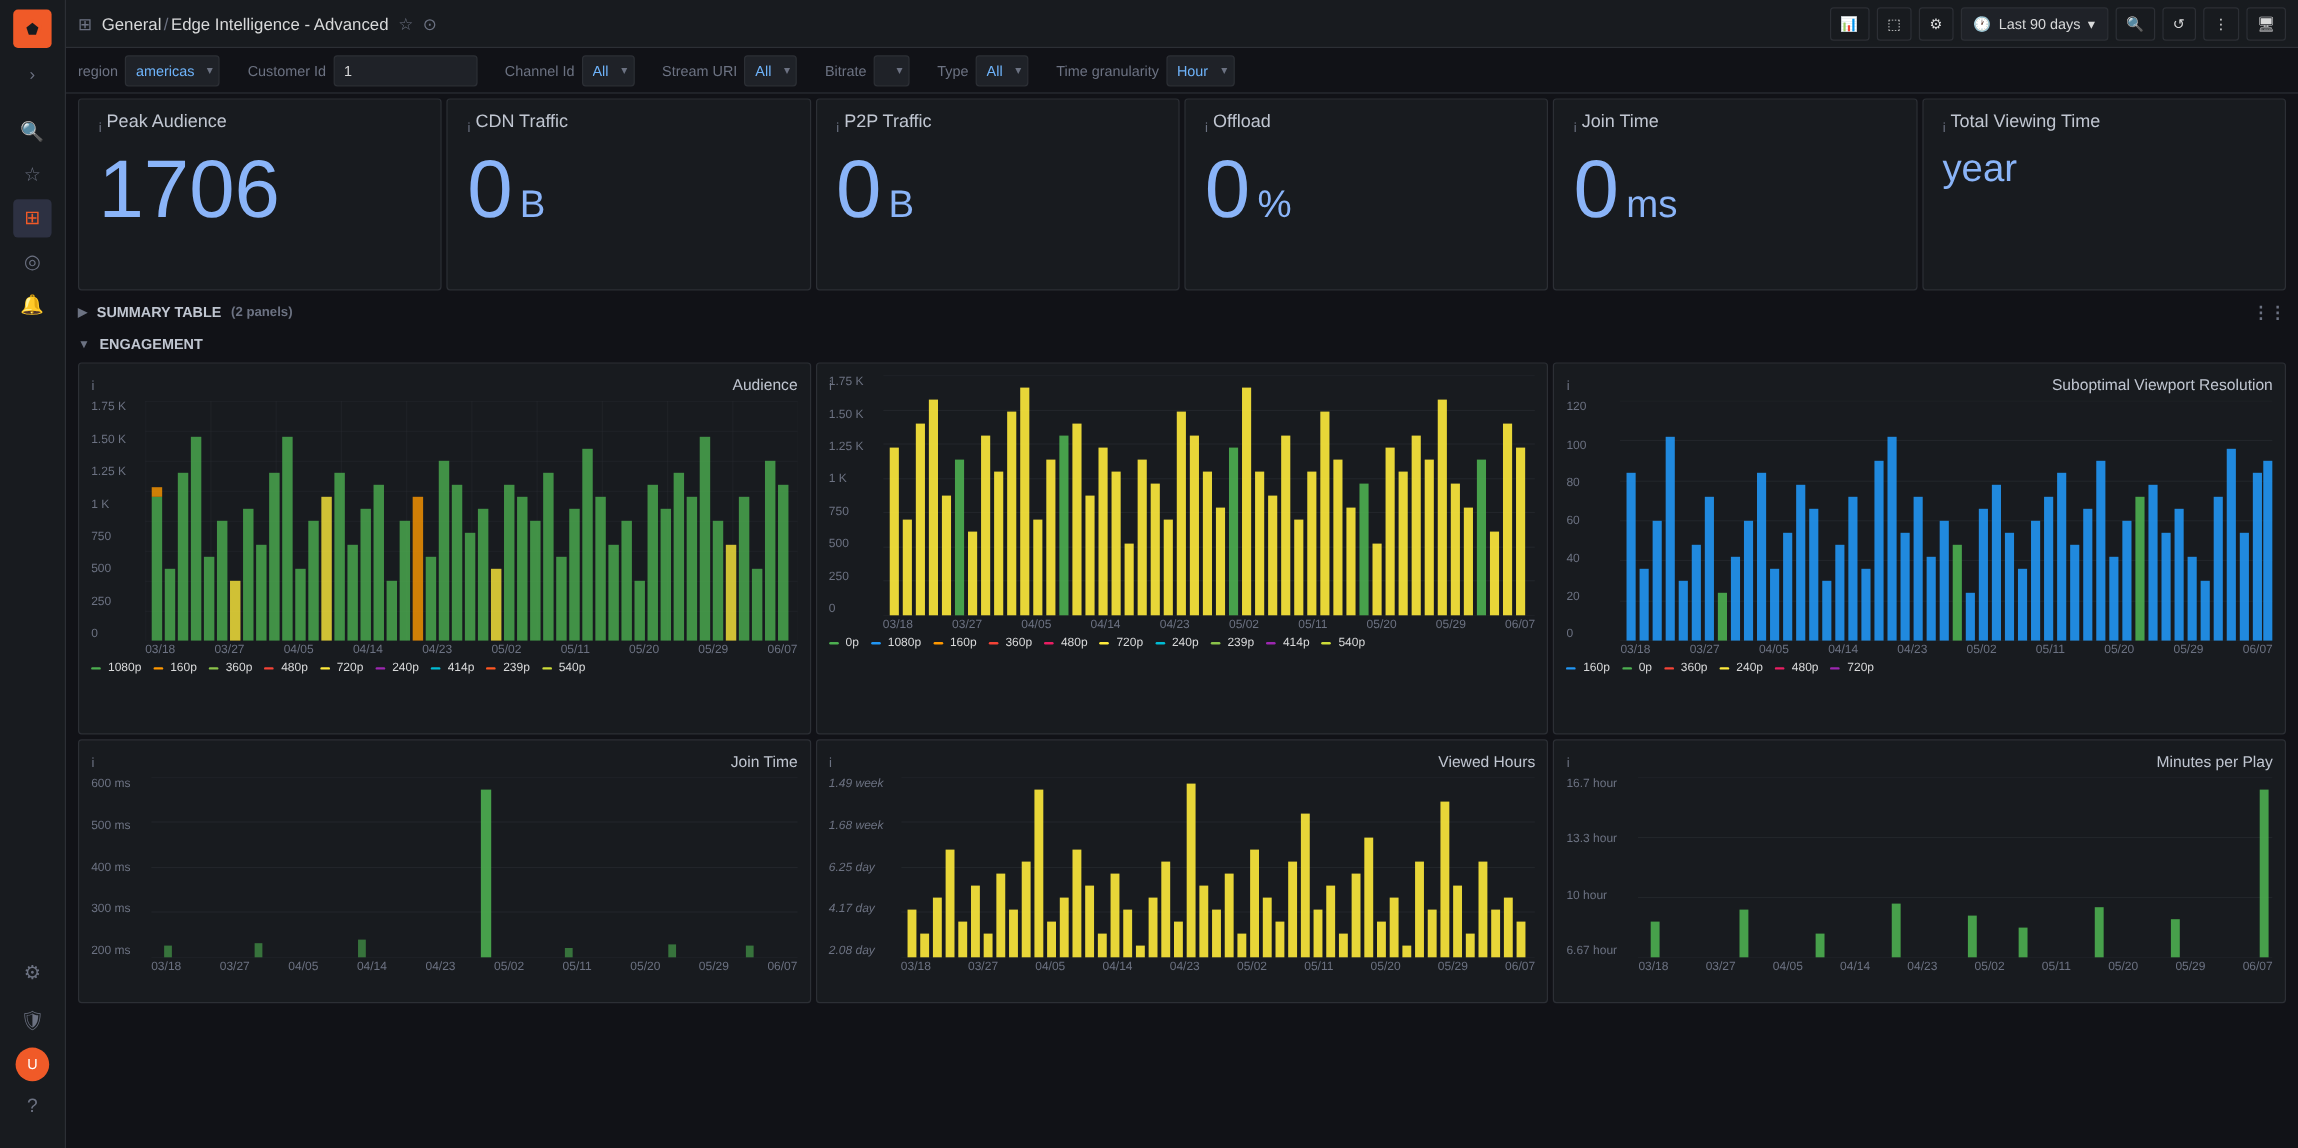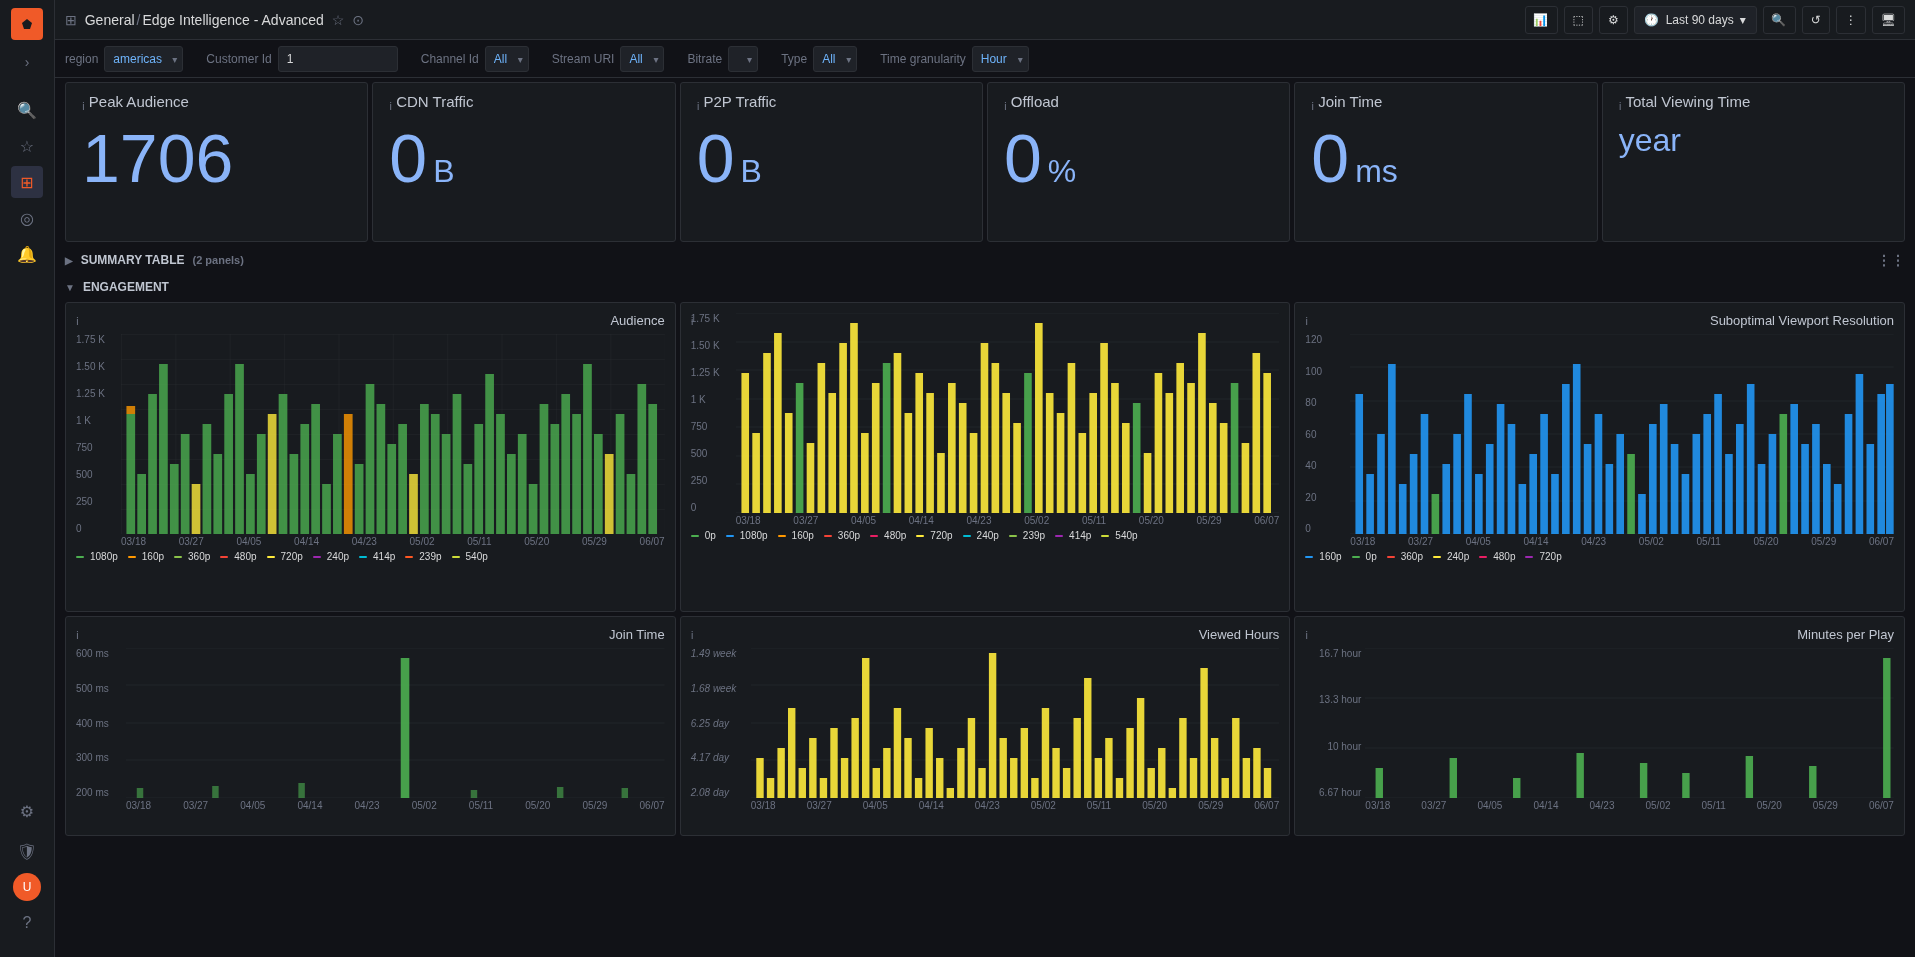--- a/index.html
+++ b/index.html
@@ -1030,21 +1030,21 @@
           <span>05/20</span>
           <span>05/29</span>
           <span>06/07</span>
         </div>
       </div>
 
       <div class="chart-panel" style="height:220px;">
         <span class="chart-info">ℹ</span>
         <div class="chart-title">Minutes per Play</div>
         <div style="position:relative; height:150px; margin-left:60px;">
-          <div class="y-axis" style="position:absolute;left:-60px;top:0;width:56px;text-align:right;">
+          <div class="y-axis" style="position:absolute;left:-60px;top:0;width:56px;">
             <span>16.7 hour</span>
             <span>13.3 hour</span>
             <span>10 hour</span>
             <span>6.67 hour</span>
           </div>
           <svg class="chart-svg" viewBox="0 0 500 150" preserveAspectRatio="none">
             <line x1="0" y1="0" x2="500" y2="0" stroke="#2c2f35" stroke-width="0.5"></line>
             <line x1="0" y1="50" x2="500" y2="50" stroke="#2c2f35" stroke-width="0.5"></line>
             <line x1="0" y1="100" x2="500" y2="100" stroke="#2c2f35" stroke-width="0.5"></line>
             <line x1="0" y1="150" x2="500" y2="150" stroke="#2c2f35" stroke-width="0.5"></line>

